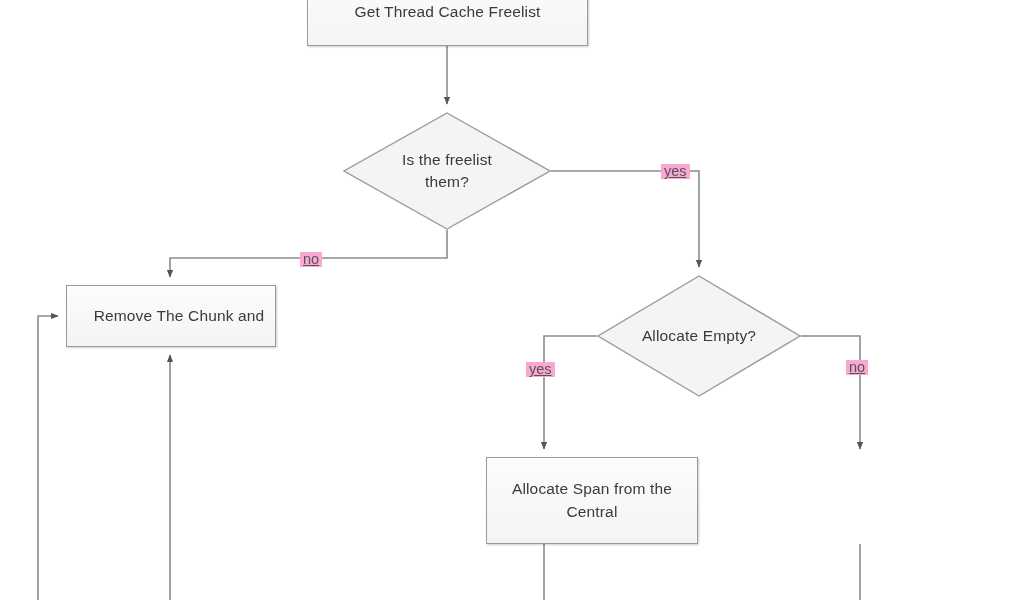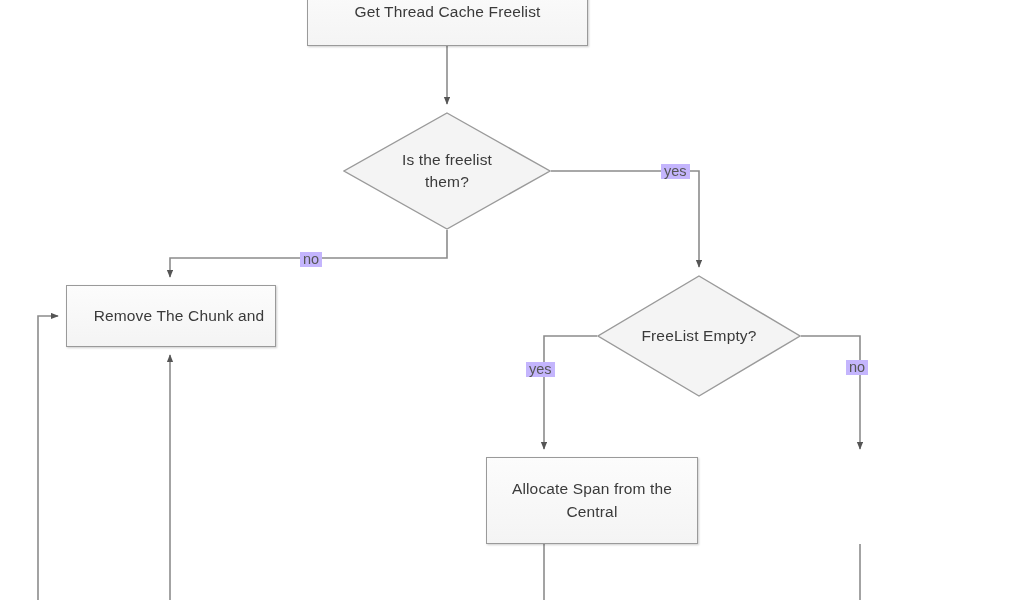--- a/index.html
+++ b/index.html
@@ -58,24 +58,25 @@
   }
   .decision .label {
     position: relative;
     z-index: 2;
     padding: 0 6px;
   }
   .edge-label {
     position: absolute;
     color: #555555;
     font-size: 14.5px;
-    background: #c4b5fd;
+    background: #f9a8d4;
     padding: 0 3px;
     line-height: 1;
     white-space: nowrap;
+    text-decoration: underline;
   }
 </style>
 </head>
 <body>
 
 <div id="canvas">
 
   <svg id="edges" viewBox="0 0 1024 600" xmlns="http://www.w3.org/2000/svg">
     <defs>
       <marker id="arrowhead" markerWidth="9" markerHeight="9" refX="7.2" refY="3.2" orient="auto" markerUnits="userSpaceOnUse">
@@ -122,21 +123,21 @@
     <div class="label">
       <div>Remove The Chunk and</div>
     </div>
   </div>
 
   <div class="node decision" style="left:597px; top:275px; width:204px; height:122px;">
     <svg class="dshape" viewBox="0 0 204 122" preserveAspectRatio="none">
       <polygon points="102,1 203,61 102,121 1,61" fill="#f4f4f4" stroke="#9a9a9a" stroke-width="1.4"></polygon>
     </svg>
     <div class="label">
-      <div>FreeList Empty?</div>
+      <div>Allocate Empty?</div>
     </div>
   </div>
 
   <div class="node proc" style="left:438px; top:457px; width:212px; height:87px;margin-left:48px;">
     <div class="label">
       <div>Allocate Span from the</div>
       <div>Central</div>
     </div>
   </div>
 

